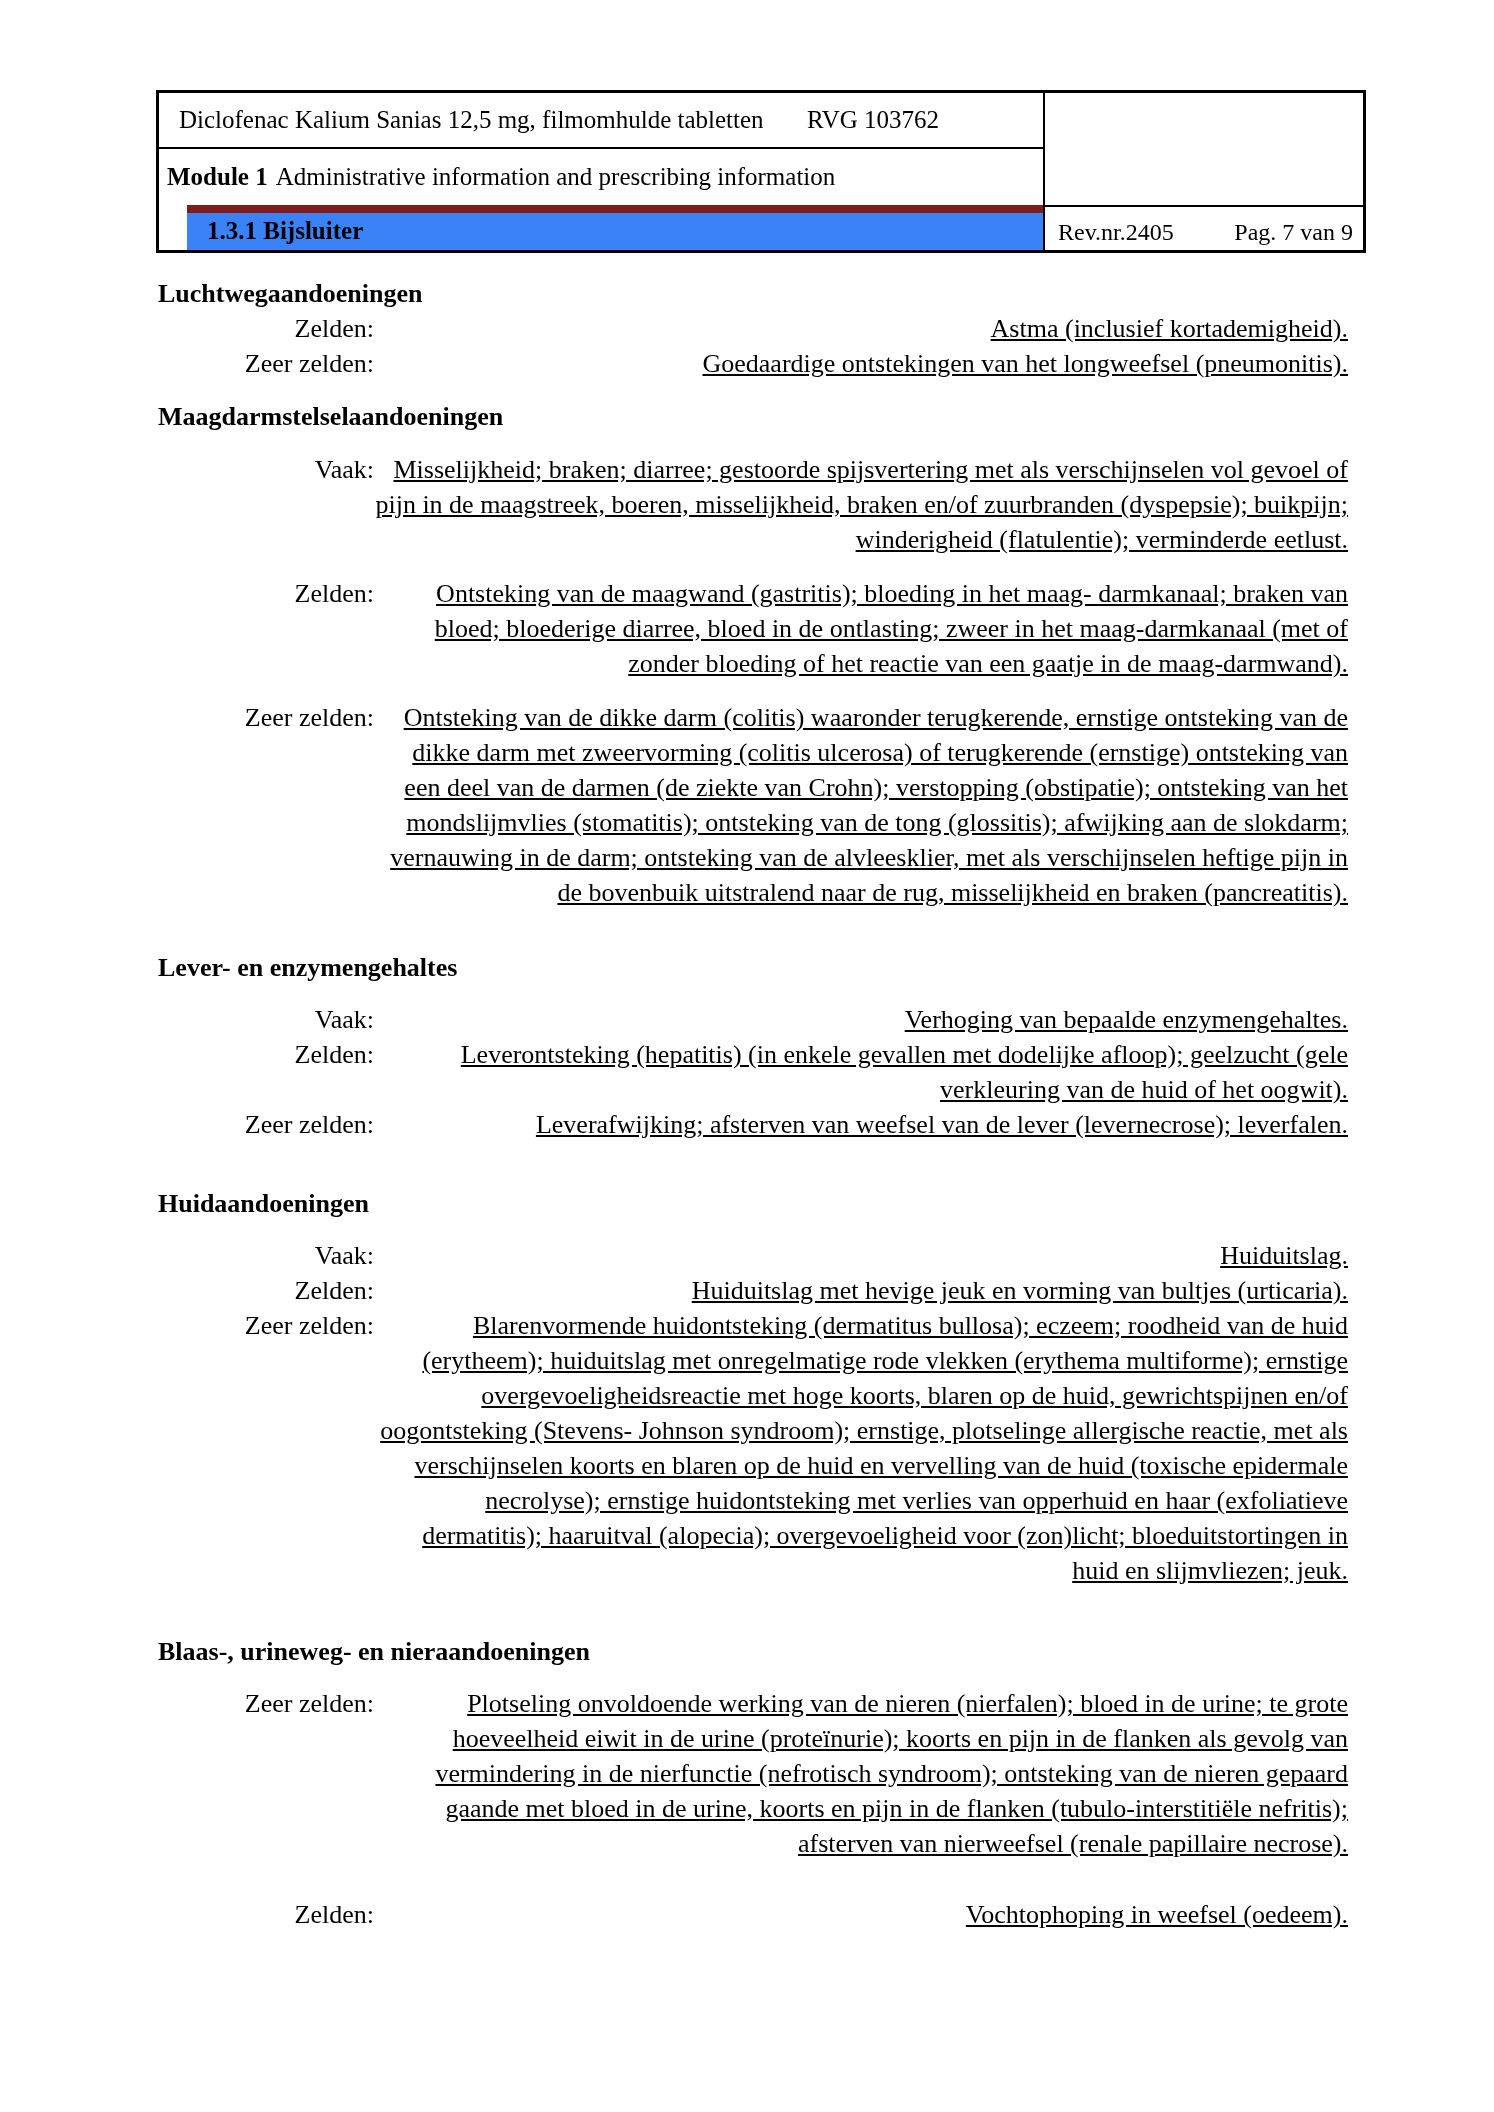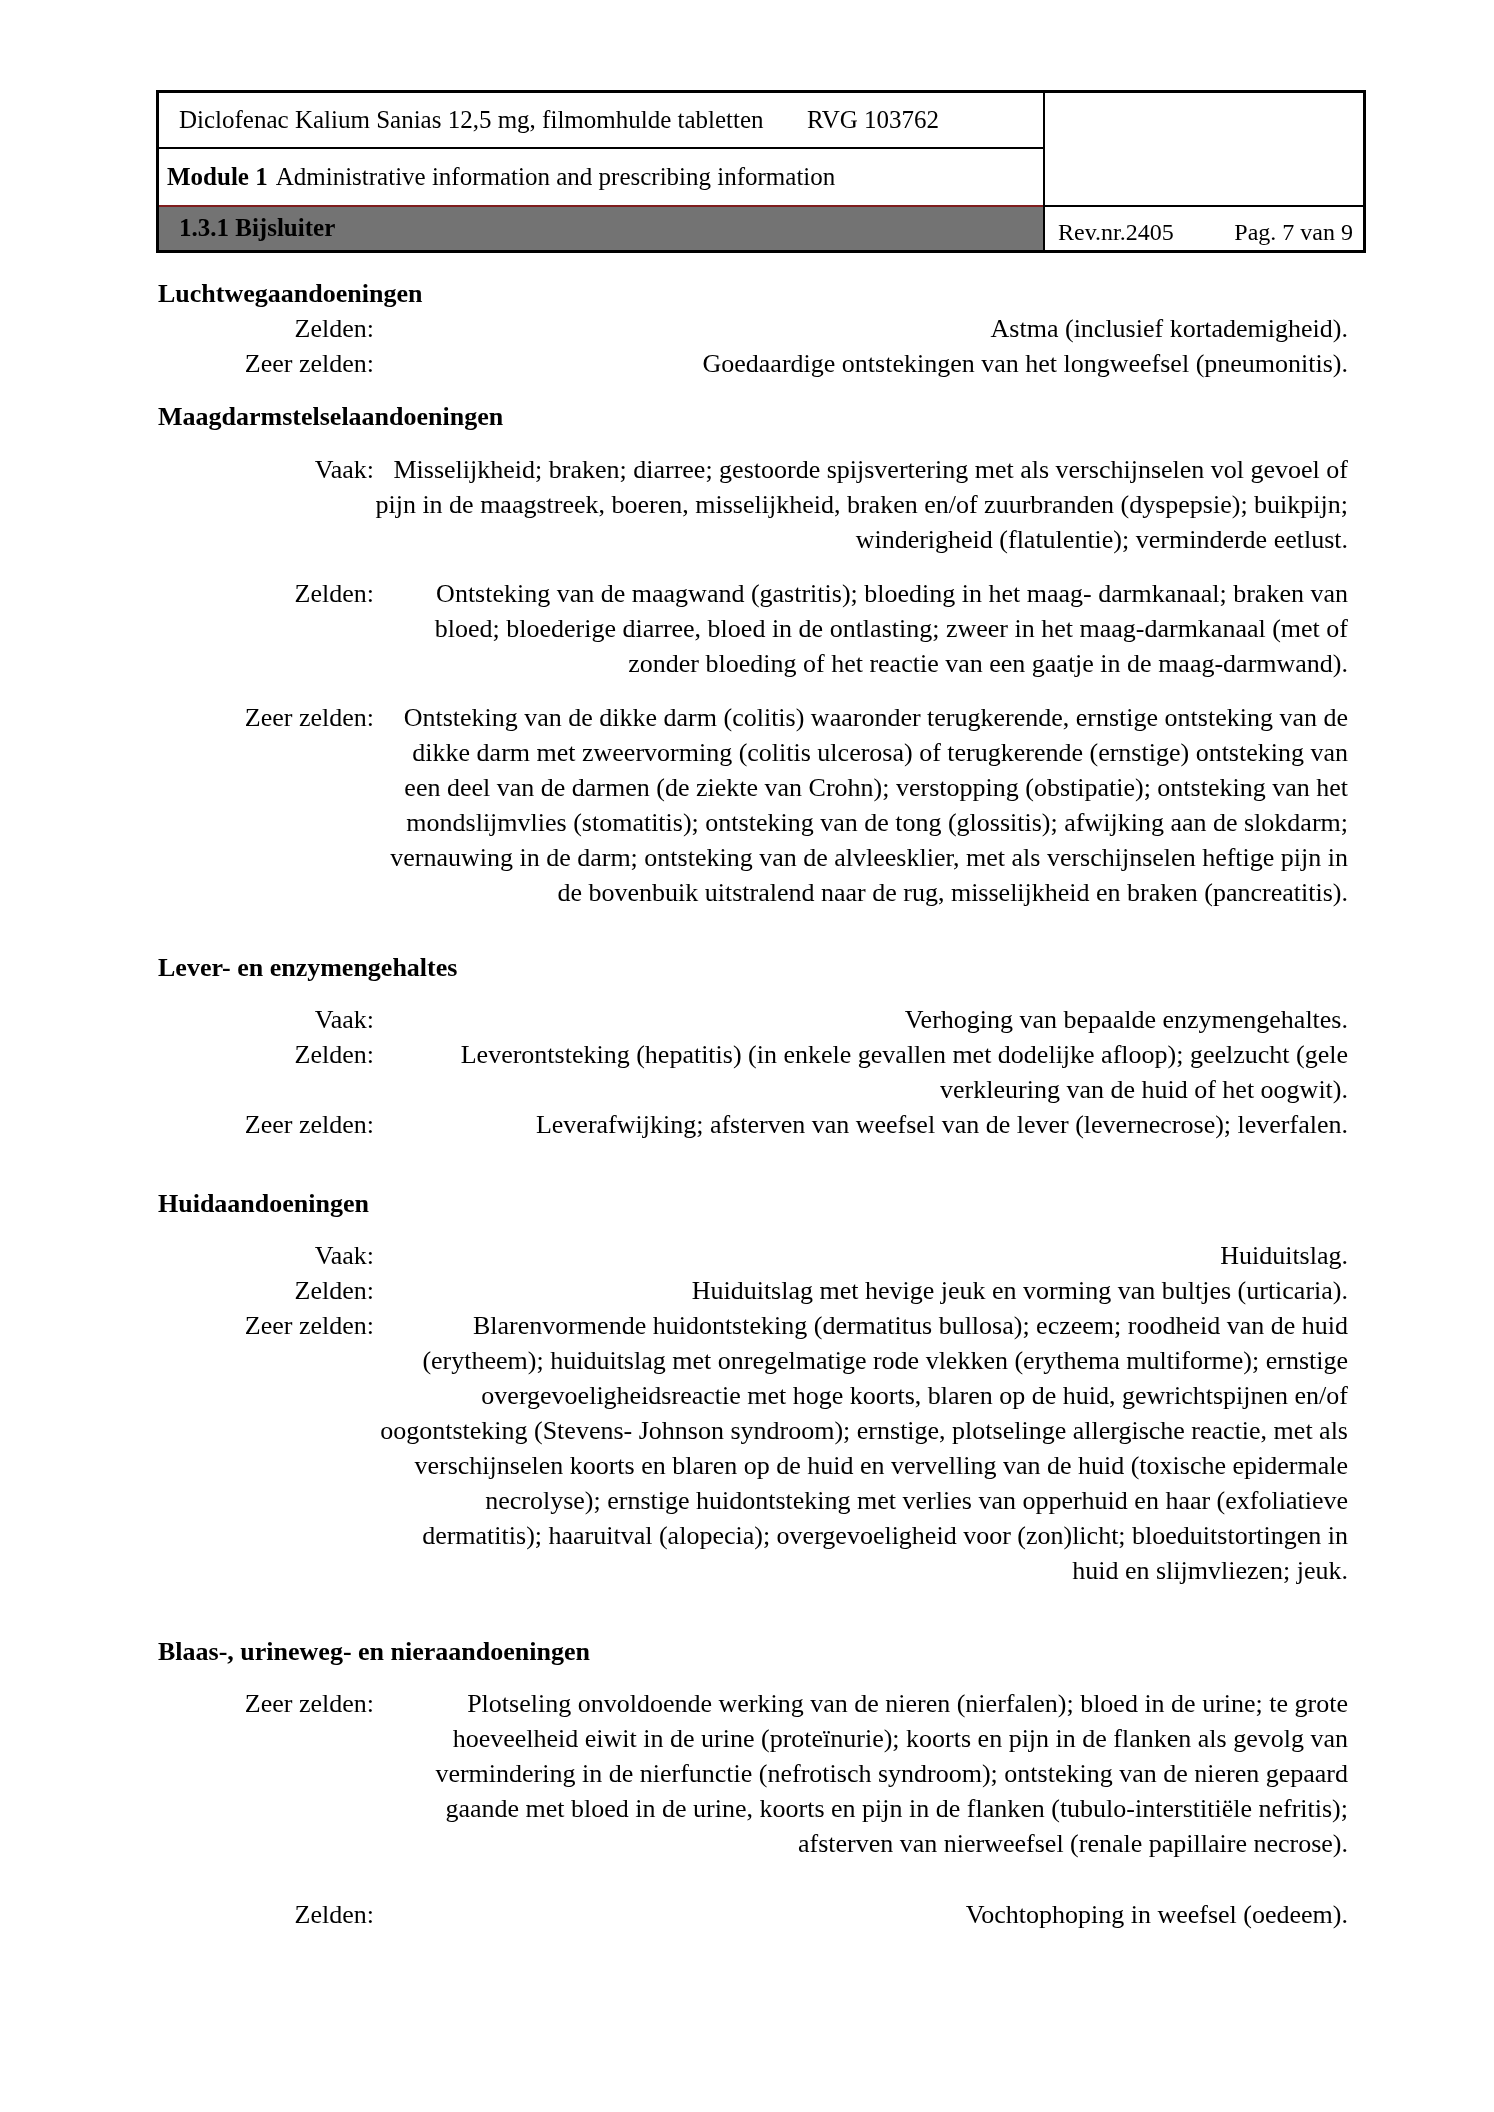--- a/index.html
+++ b/index.html
@@ -41,25 +41,26 @@
     border-left: 2px solid #000;
   }
   .ht-module {
     grid-column: 1; grid-row: 2;
     display: flex; align-items: center;
     padding-left: 8px; white-space: nowrap;
   }
   .ht-module .module-rest { margin-left: 8px; }
   .ht-bijsluiter {
     grid-column: 1; grid-row: 3;
-    background: #737373;
-    border-top: 2px solid #7f1d1d;
+    background: #3b82f6;
+    border-top: 8px solid #7f1d1d;
     font-weight: bold;
     display: flex; align-items: center;
     padding-left: 20px;
+    margin-left: 28px;
   }
   .ht-revpag {
     grid-column: 2; grid-row: 3;
     border-top: 2px solid #000;
     border-left: 2px solid #000;
     display: flex; justify-content: space-between; align-items: flex-end;
     padding: 0 10px 3px 13px;
     font-size: 24px;
     white-space: nowrap;
   }
@@ -75,21 +76,21 @@
   }
   .sec h3 {
     margin: 0;
     font-size: 26px;
     font-weight: bold;
     line-height: 35px;
   }
   .entries { margin-top: 17px; }
   .entry { display: flex; align-items: flex-start; text-align: right; }
   .flabel { flex: 0 0 216px; }
-  .ftext  { flex: 1; max-width: 974px; }
+  .ftext  { flex: 1; max-width: 974px; text-decoration: underline; }
 
   #sec-luchtweg  { margin-top: 24px; }
   #sec-luchtweg .entries { margin-top: 0; }
   #sec-maagdarm  { margin-top: 18px; }
   #sec-maagdarm .entries { margin-top: 18px; }
   #sec-maagdarm .entry + .entry { margin-top: 19px; }
   #sec-lever     { margin-top: 40px; }
   #sec-huid      { margin-top: 44px; }
   #sec-blaas     { margin-top: 46px; }
   #sec-algemeen  { margin-top: 36px; }

